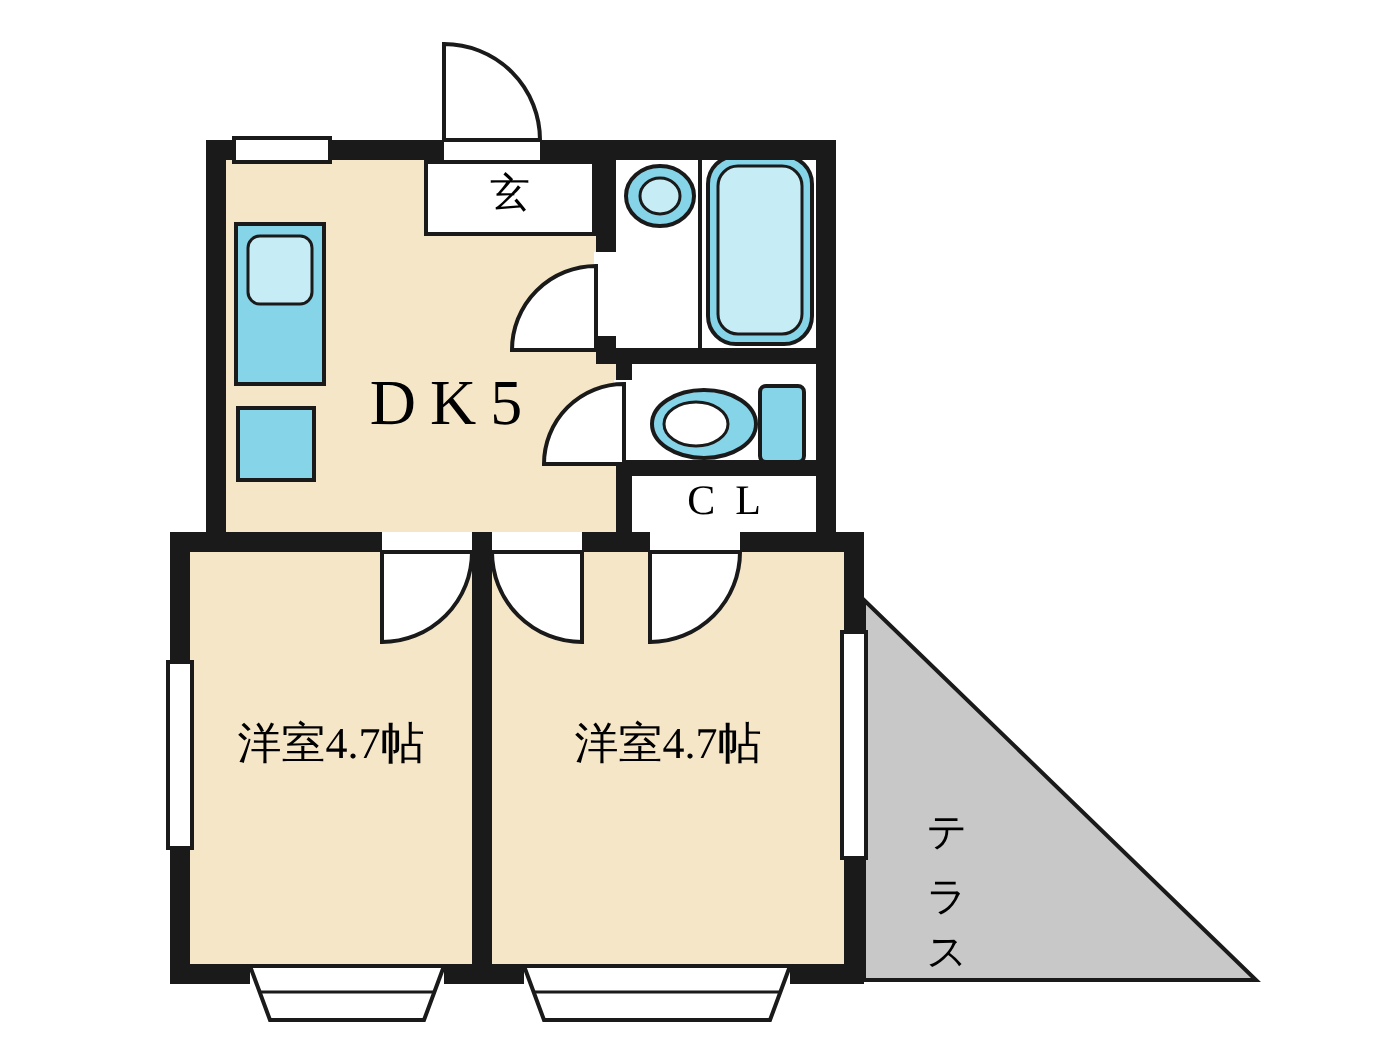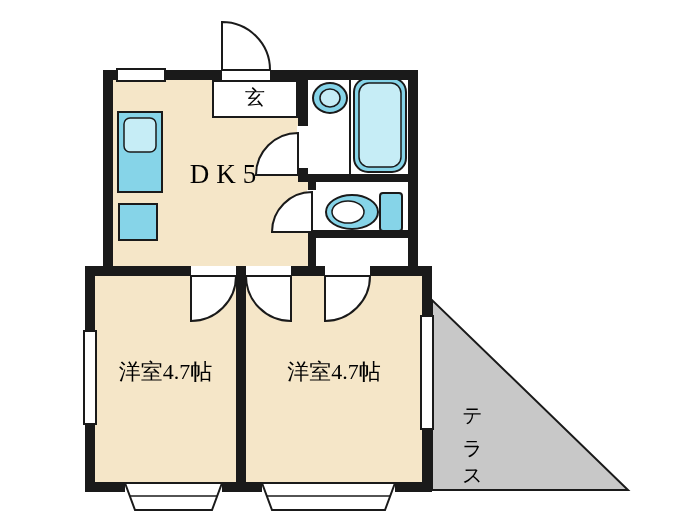--- a/index.html
+++ b/index.html
@@ -12,21 +12,21 @@
   .room{position:absolute;background:var(--room-fill,#F5E6C8);}
   .white-area{position:absolute;background:#ffffff;}
   .wall{position:absolute;background:var(--wall,#1a1a1a);z-index:30;}
   .gap{position:absolute;background:#ffffff;z-index:40;}
   .genkan-box{position:absolute;background:#ffffff;border:2px solid var(--wall,#1a1a1a);box-sizing:border-box;z-index:40;}
   .window{position:absolute;background:#ffffff;border:2px solid var(--wall,#1a1a1a);box-sizing:border-box;z-index:60;}
   .svg-layer{position:absolute;left:0;top:0;z-index:20;}
   .svg-top{position:absolute;left:0;top:0;z-index:50;}
   .label{position:absolute;z-index:70;text-align:center;line-height:1.1;}
   .lbl-entrance{left:212px;top:86px;width:86px;font-size:20px;}
-  .lbl-dk{left:148px;top:160px;width:150px;font-size:27px;letter-spacing:7px;text-indent:7px;}
+  .lbl-dk{left:148px;top:184px;width:150px;font-size:32px;letter-spacing:7px;text-indent:7px;}
   .lbl-cl{left:316px;top:239px;width:92px;font-size:21px;letter-spacing:10px;text-indent:10px;}
   .lbl-room-left{left:95px;top:360px;width:141px;font-size:22px;}
   .lbl-room-right{left:246px;top:360px;width:176px;font-size:22px;}
   .lbl-terrace{left:462px;top:386px;font-size:20px;letter-spacing:8px;writing-mode:vertical-rl;height:110px;}
 </style>
 </head>
 <body>
 
 <div class="stage">
 
@@ -92,17 +92,18 @@
     <polygon points="262,483 395,483 385,510 272,510" fill="#ffffff" stroke="#1a1a1a" stroke-width="2"></polygon>
     <line x1="267" y1="496" x2="390" y2="496" stroke="#1a1a1a" stroke-width="1.5"></line>
   </svg>
 
   <div class="window" style="left:116px;top:68px;width:50px;height:14px;"></div>
   <div class="window" style="left:83px;top:330px;width:14px;height:95px;"></div>
   <div class="window" style="left:420px;top:315px;width:14px;height:115px;"></div>
 
   <div class="label lbl-entrance">玄</div>
   <div class="label lbl-dk">DK5</div>
+  <div class="label lbl-cl">CL</div>
   <div class="label lbl-room-left">洋室4.7帖</div>
   <div class="label lbl-room-right">洋室4.7帖</div>
   <div class="label lbl-terrace">テラス</div>
 
 </div>
 
 </body></html>

